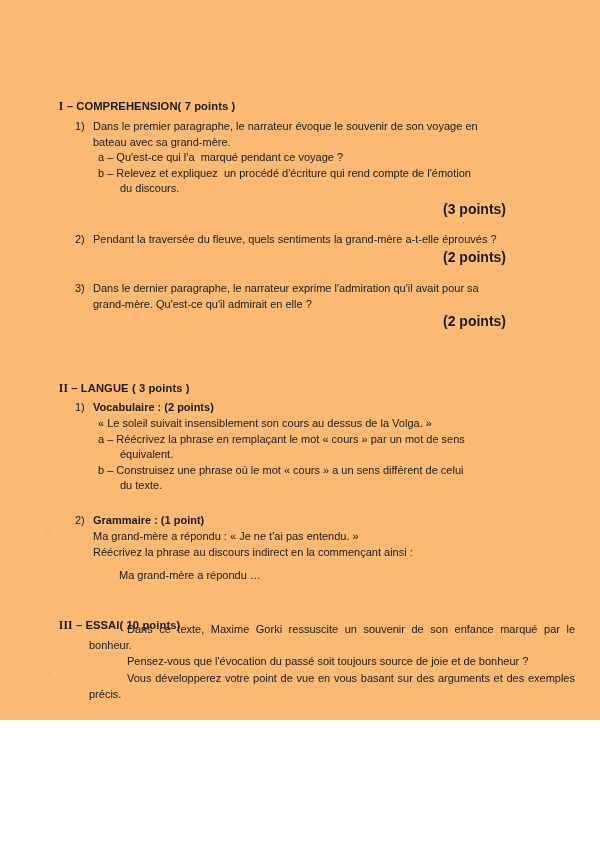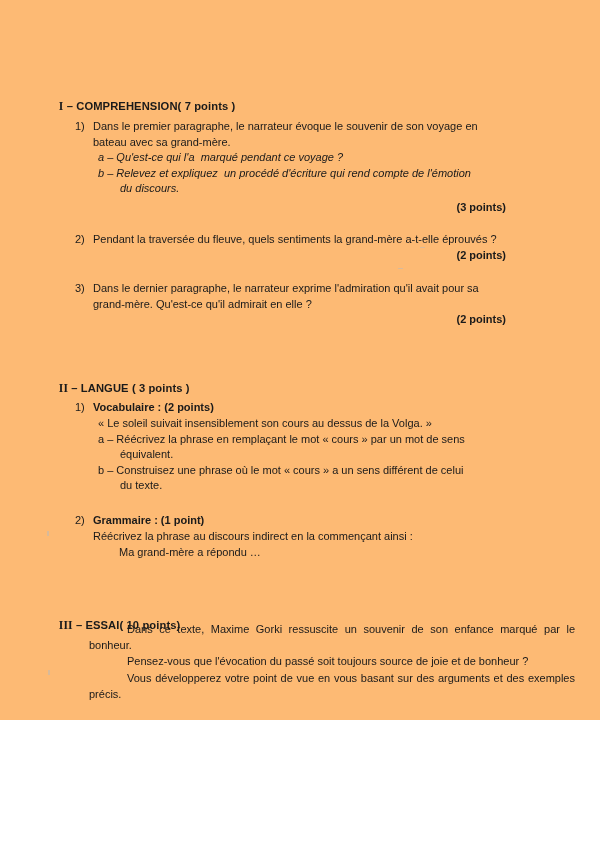--- a/index.html
+++ b/index.html
@@ -60,21 +60,21 @@
   .sub-item {
     white-space: pre-wrap;
   }
   .indent-more {
     padding-left: 22px;
   }
 
   .points {
     position: absolute;
     font-weight: bold;
-    font-size: 11px;
+    font-size: 14px;
     text-align: right;
   }
 
   .lang-sub {
     position: absolute;
     font-size: 11px;
     line-height: 15.6px;
   }
   .lang-title {
     font-weight: bold;
@@ -131,21 +131,21 @@
 
   <div class="q-block" style="left:75px;top:119px;width:470px;">
     <div class="q-row">
       <span class="q-num">1)</span>
       <span class="q-text">
         <span>Dans le premier paragraphe, le narrateur évoque le souvenir de son  voyage en</span><br>
         <span>bateau avec sa grand-mère.</span>
       </span>
     </div>
   </div>
-  <div class="q-block" style="left:98px;top:150px;width:450px;font-style:italic;">
+  <div class="q-block" style="left:98px;top:150px;width:450px;">
     <div class="sub-item">a – Qu'est-ce qui l'a  marqué pendant ce voyage ?</div>
     <div class="sub-item">b – Relevez et expliquez  un procédé d'écriture qui rend compte de l'émotion</div>
     <div class="sub-item indent-more">du discours.</div>
   </div>
   <div class="points" style="left:300px;top:201px;width:206px;">(3 points)</div>
 
   <div class="q-block" style="left:75px;top:232px;width:478px;">
     <div class="q-row">
       <span class="q-num">2)</span>
       <span class="q-text">Pendant la traversée du fleuve, quels sentiments la grand-mère a-t-elle éprouvés ?</span>
@@ -182,22 +182,23 @@
     <div class="indent-more">du texte.</div>
   </div>
 
   <div class="lang-sub" style="left:75px;top:513px;width:470px;">
     <div class="q-row">
       <span class="q-num">2)</span>
       <span class="q-text lang-title">Grammaire : (1 point)</span>
     </div>
   </div>
   <div class="lang-sub" style="left:93px;top:529px;width:455px;">
+    <div>Ma grand-mère a répondu : « Je ne t'ai pas entendu. »</div>
     <div>Réécrivez la phrase au discours indirect en la commençant ainsi :</div>
-    <div style="padding-left:26px;">Ma grand-mère a répondu …</div>
+    <div style="padding-left:26px;margin-top:8px;">Ma grand-mère a répondu …</div>
   </div>
 
   <div class="section-heading abs" style="left:46px;top:607px;">
     <span class="roman">III</span><span> – </span><span>ESSAI</span><span>( 10 points)</span>
   </div>
 
   <div class="essay" style="left:60px;top:621px;width:486px;">
     <p>Dans ce texte, Maxime Gorki ressuscite un souvenir de son enfance marqué par le bonheur.</p>
     <p>Pensez-vous que l'évocation du passé soit toujours source de joie et de bonheur ?</p>
     <p>Vous développerez votre point de vue en vous basant sur des arguments et des exemples précis.</p>

